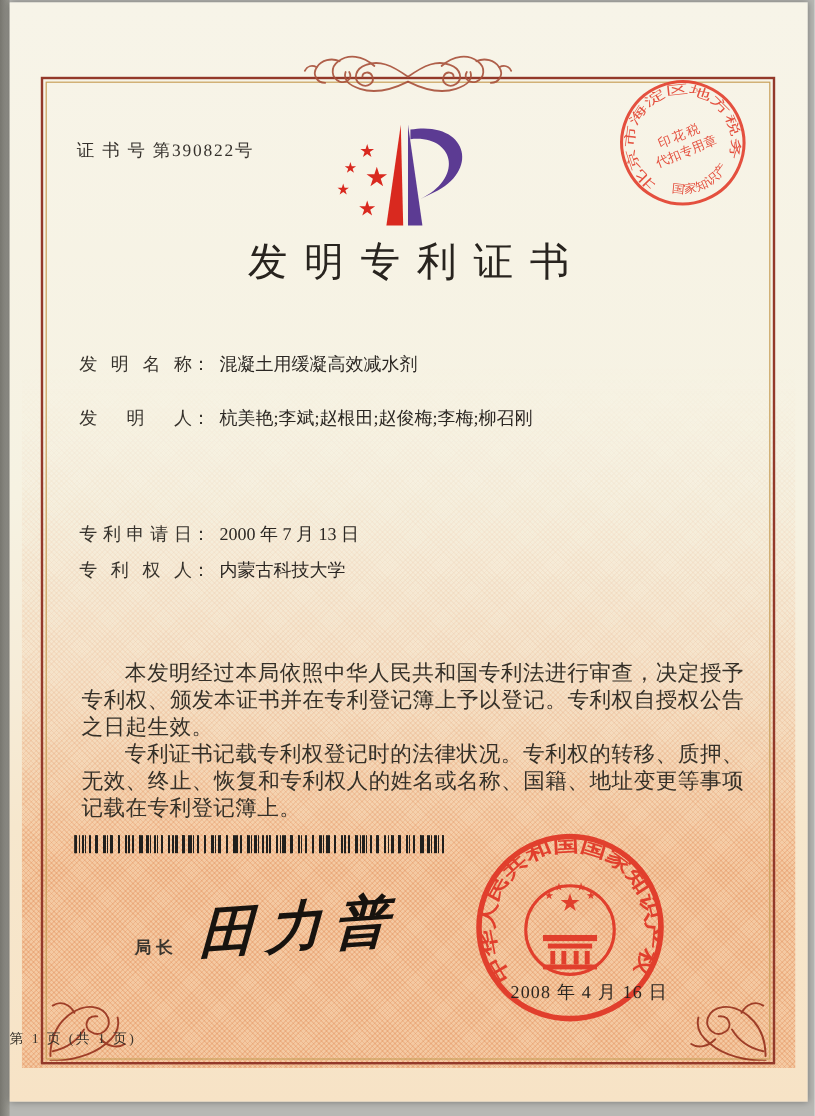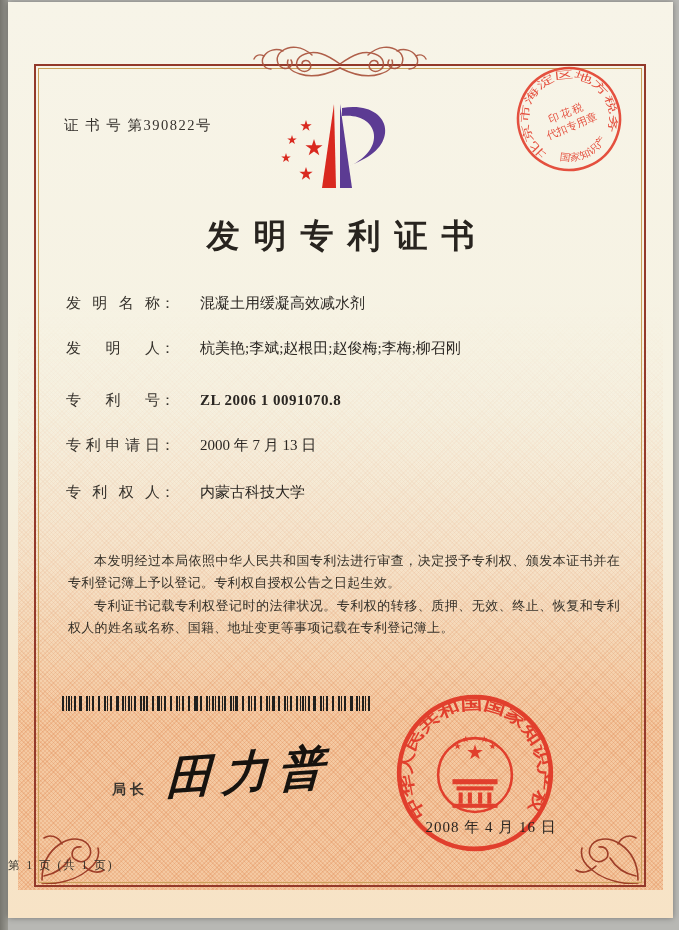--- a/index.html
+++ b/index.html
@@ -14,28 +14,28 @@
           repeating-linear-gradient(45deg,rgba(216,112,52,.20) 0 1px,rgba(0,0,0,0) 1px 3px),
           repeating-linear-gradient(135deg,rgba(216,112,52,.20) 0 1px,rgba(0,0,0,0) 1px 3px),
           linear-gradient(180deg,rgba(246,220,188,0),#f4c9a2 70%);
         -webkit-mask-image:linear-gradient(180deg,transparent 0,rgba(0,0,0,.45) 45%,#000 72%);
         mask-image:linear-gradient(180deg,transparent 0,rgba(0,0,0,.45) 45%,#000 72%);}
   .frame{position:absolute;left:26px;top:62px;width:608px;height:819px;border:2px solid #93392a;}
   .frame-inner{position:absolute;left:2px;top:2px;right:2px;bottom:2px;border:1px solid #c9a05a;}
   .cert-no{position:absolute;left:56px;top:114px;font-size:14.5px;letter-spacing:1.5px;color:#35312c;}
   .logo{position:absolute;left:254px;top:94px;width:168px;height:110px;}
   .stamp{position:absolute;left:505px;top:61px;width:112px;height:112px;transform:rotate(-22deg);opacity:.88;}
-  .title{position:absolute;left:0;right:0;top:212px;text-align:center;font-size:33px;font-weight:700;
+  .title{position:absolute;left:0;right:0;top:194px;text-align:center;font-size:33px;font-weight:400;
          letter-spacing:14px;text-indent:14px;color:#28241f;}
   .field-row{position:absolute;left:58px;font-size:15px;color:#36322c;white-space:nowrap;}
   .flabel{display:inline-block;width:94px;text-align:justify;text-align-last:justify;vertical-align:bottom;}
   .fcolon{display:inline-block;width:14px;}
-  .fvalue{margin-left:26px;color:#2b2723;}
+  .fvalue{margin-left:9px;color:#2b2723;}
   .fvalue.num{font-weight:600;letter-spacing:.5px;}
-  .body-text{position:absolute;left:60px;top:548px;width:552px;font-size:13px;line-height:22.4px;
+  .body-text{position:absolute;left:60px;top:548px;width:552px;font-size:18px;line-height:22.4px;
              color:#353028;letter-spacing:.3px;text-align:justify;}
   .body-text p{margin:0;text-indent:2em;}
   .barcode{position:absolute;left:54px;top:694px;width:308px;height:15px;
            background-image:
              repeating-linear-gradient(90deg,#201f1d 0 2px,transparent 2px 6px),
              repeating-linear-gradient(90deg,#201f1d 0 1px,transparent 1px 9px),
              repeating-linear-gradient(90deg,transparent 0 4px,#201f1d 4px 5px,transparent 5px 13px);}
   .sig-title{position:absolute;left:104px;top:779px;font-size:14px;letter-spacing:4px;color:#3a352e;font-weight:bold;}
   .sig-name{position:absolute;left:158px;top:740px;font-size:46px;font-weight:700;font-style:italic;
             letter-spacing:10px;color:#17130f;transform:rotate(-4deg) skewX(-6deg);}
@@ -119,27 +119,24 @@
     </svg>
 
     <div class="title">发明专利证书</div>
 
     <div class="field-row" style="top:292px">
       <span class="flabel">发明名称</span><span class="fcolon">：</span><span class="fvalue">混凝土用缓凝高效减水剂</span>
     </div>
     <div class="field-row" style="top:337px">
       <span class="flabel">发明人</span><span class="fcolon">：</span><span class="fvalue">杭美艳;李斌;赵根田;赵俊梅;李梅;柳召刚</span>
     </div>
-    <div class="field-row" style="top:389px">
-      <span class="flabel">专利号</span><span class="fcolon">：</span><span class="fvalue num">ZL 2006 1 0091070.8</span>
-    </div>
     <div class="field-row" style="top:434px">
       <span class="flabel">专利申请日</span><span class="fcolon">：</span><span class="fvalue">2000 年 7 月 13 日</span>
     </div>
-    <div class="field-row" style="top:481px">
+    <div class="field-row" style="top:464px">
       <span class="flabel">专利权人</span><span class="fcolon">：</span><span class="fvalue">内蒙古科技大学</span>
     </div>
 
     <div class="body-text">
       <p>本发明经过本局依照中华人民共和国专利法进行审查，决定授予专利权、颁发本证书并在专利登记簿上予以登记。专利权自授权公告之日起生效。</p>
       <p>专利证书记载专利权登记时的法律状况。专利权的转移、质押、无效、终止、恢复和专利权人的姓名或名称、国籍、地址变更等事项记载在专利登记簿上。</p>
     </div>
 
     <div class="barcode"></div>
 

